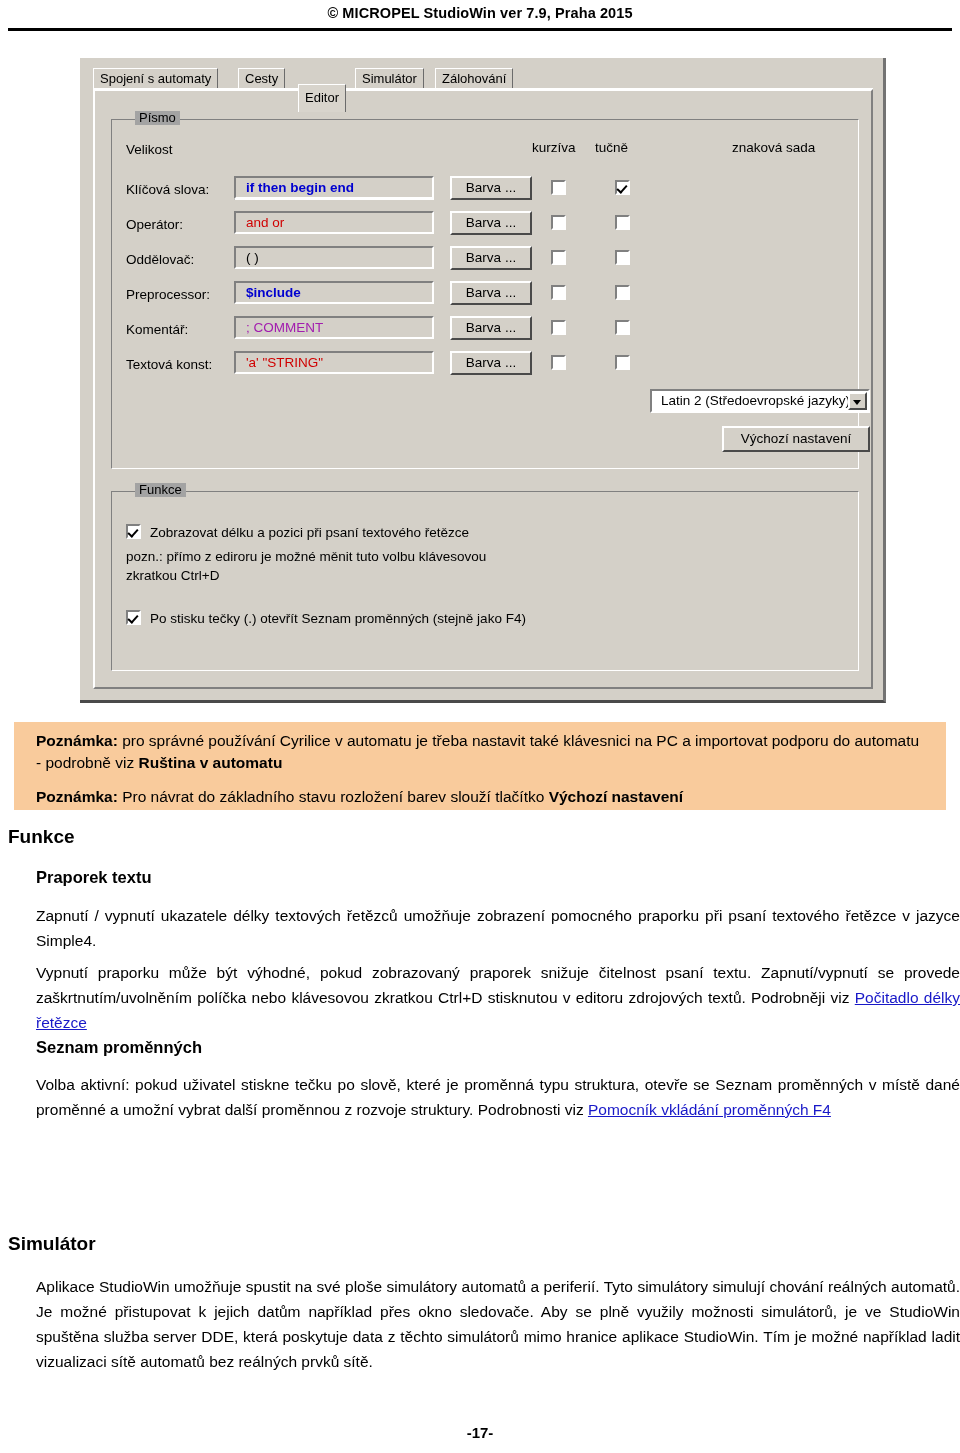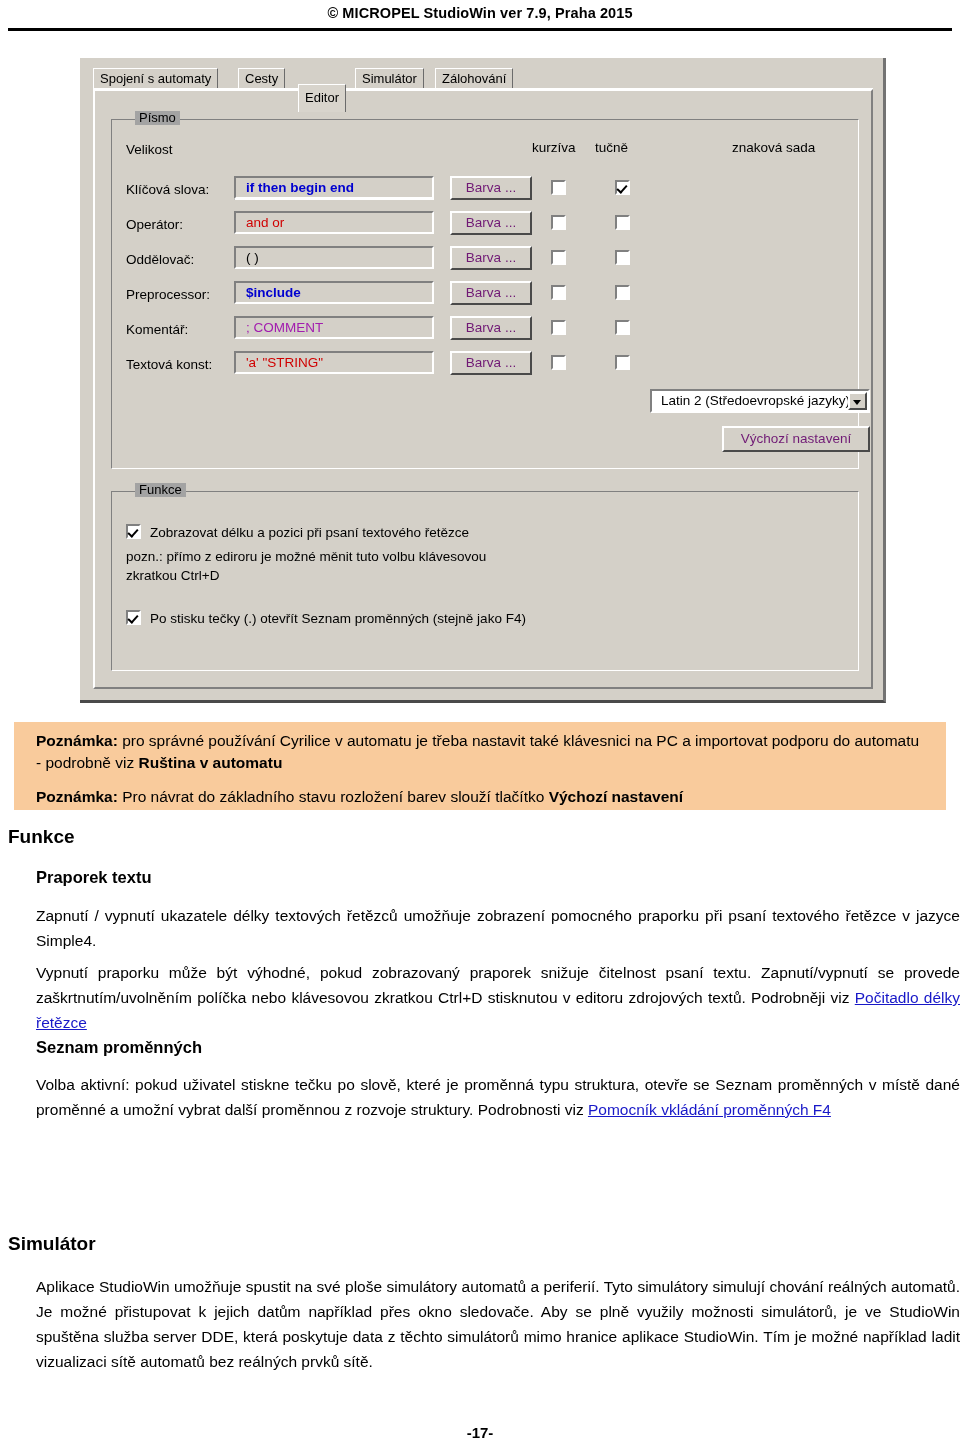--- a/index.html
+++ b/index.html
@@ -142,21 +142,21 @@
   .btn {
     position: absolute;
     background: #d4d0c8;
     border: 2px solid;
     border-color: #ffffff #4a4a4a #4a4a4a #ffffff;
     box-sizing: border-box;
     font-size: 13.5px;
     line-height: 20px;
     text-align: center;
     white-space: nowrap;
-    color: #701a75;
+    color: #000000;
   }
 
   
   .combo {
     position: absolute;
     height: 24px;
     background: #ffffff;
     border: 2px solid;
     border-color: #808080 #ffffff #ffffff #808080;
     box-sizing: border-box;

